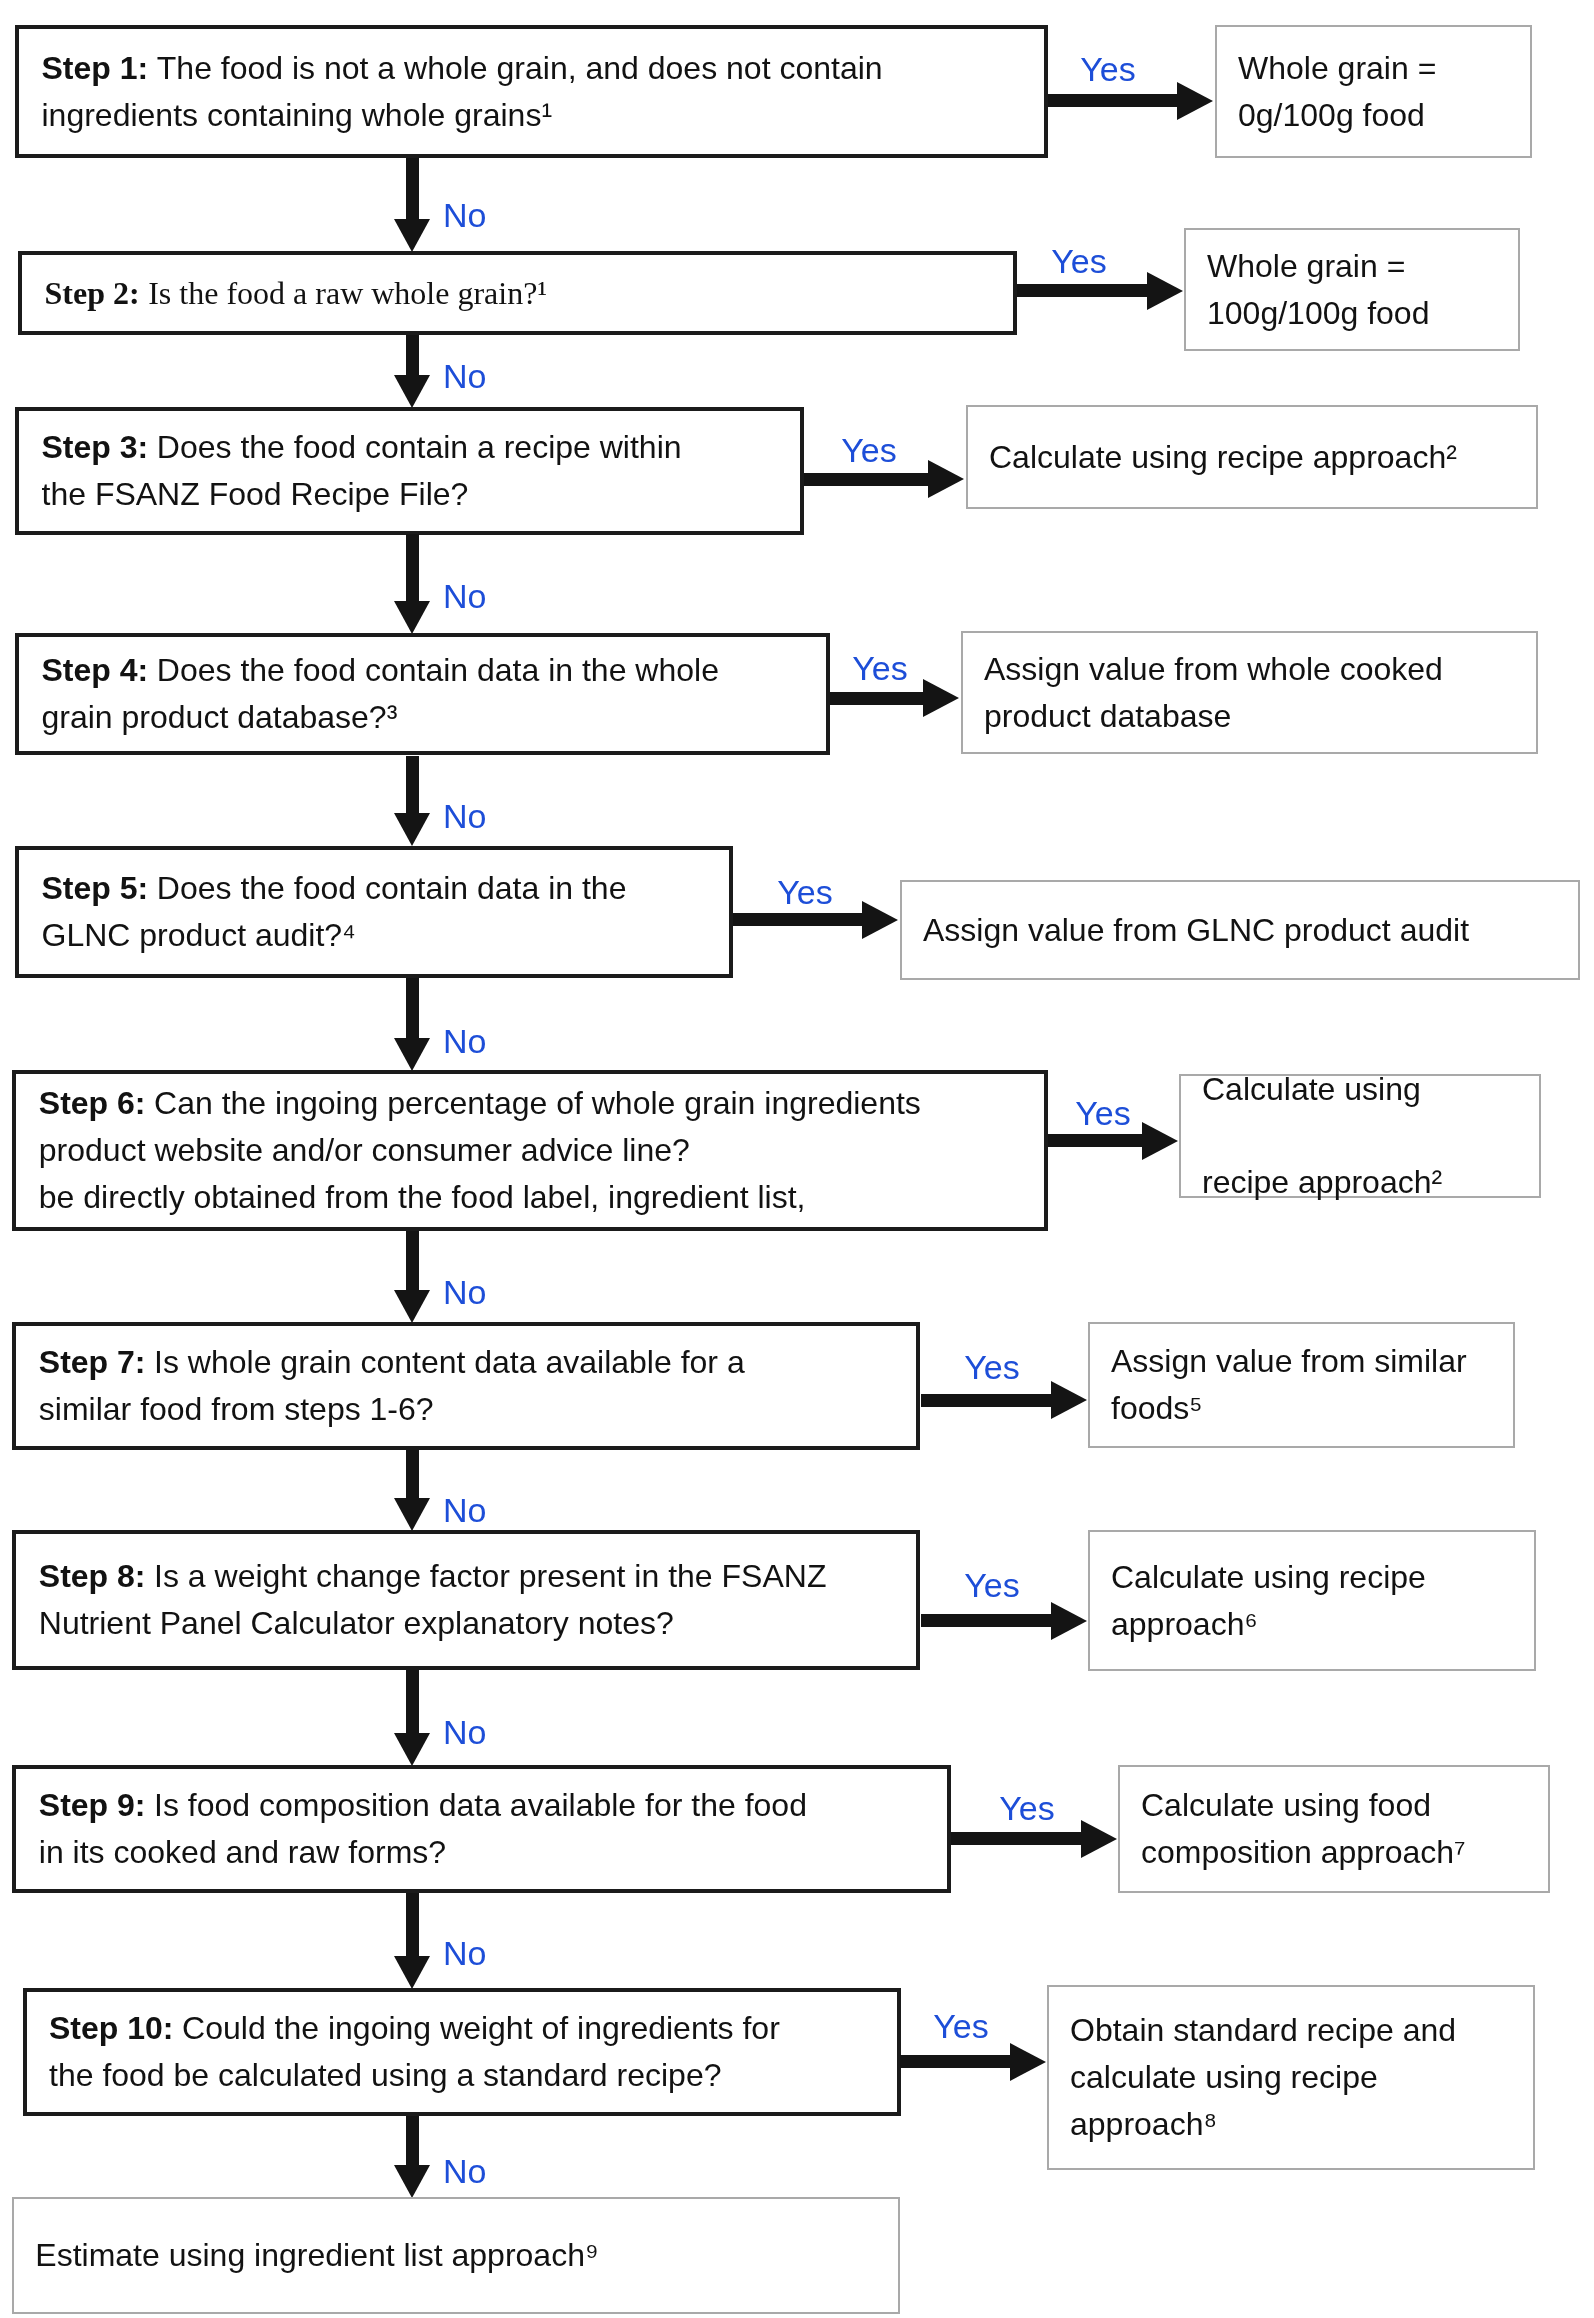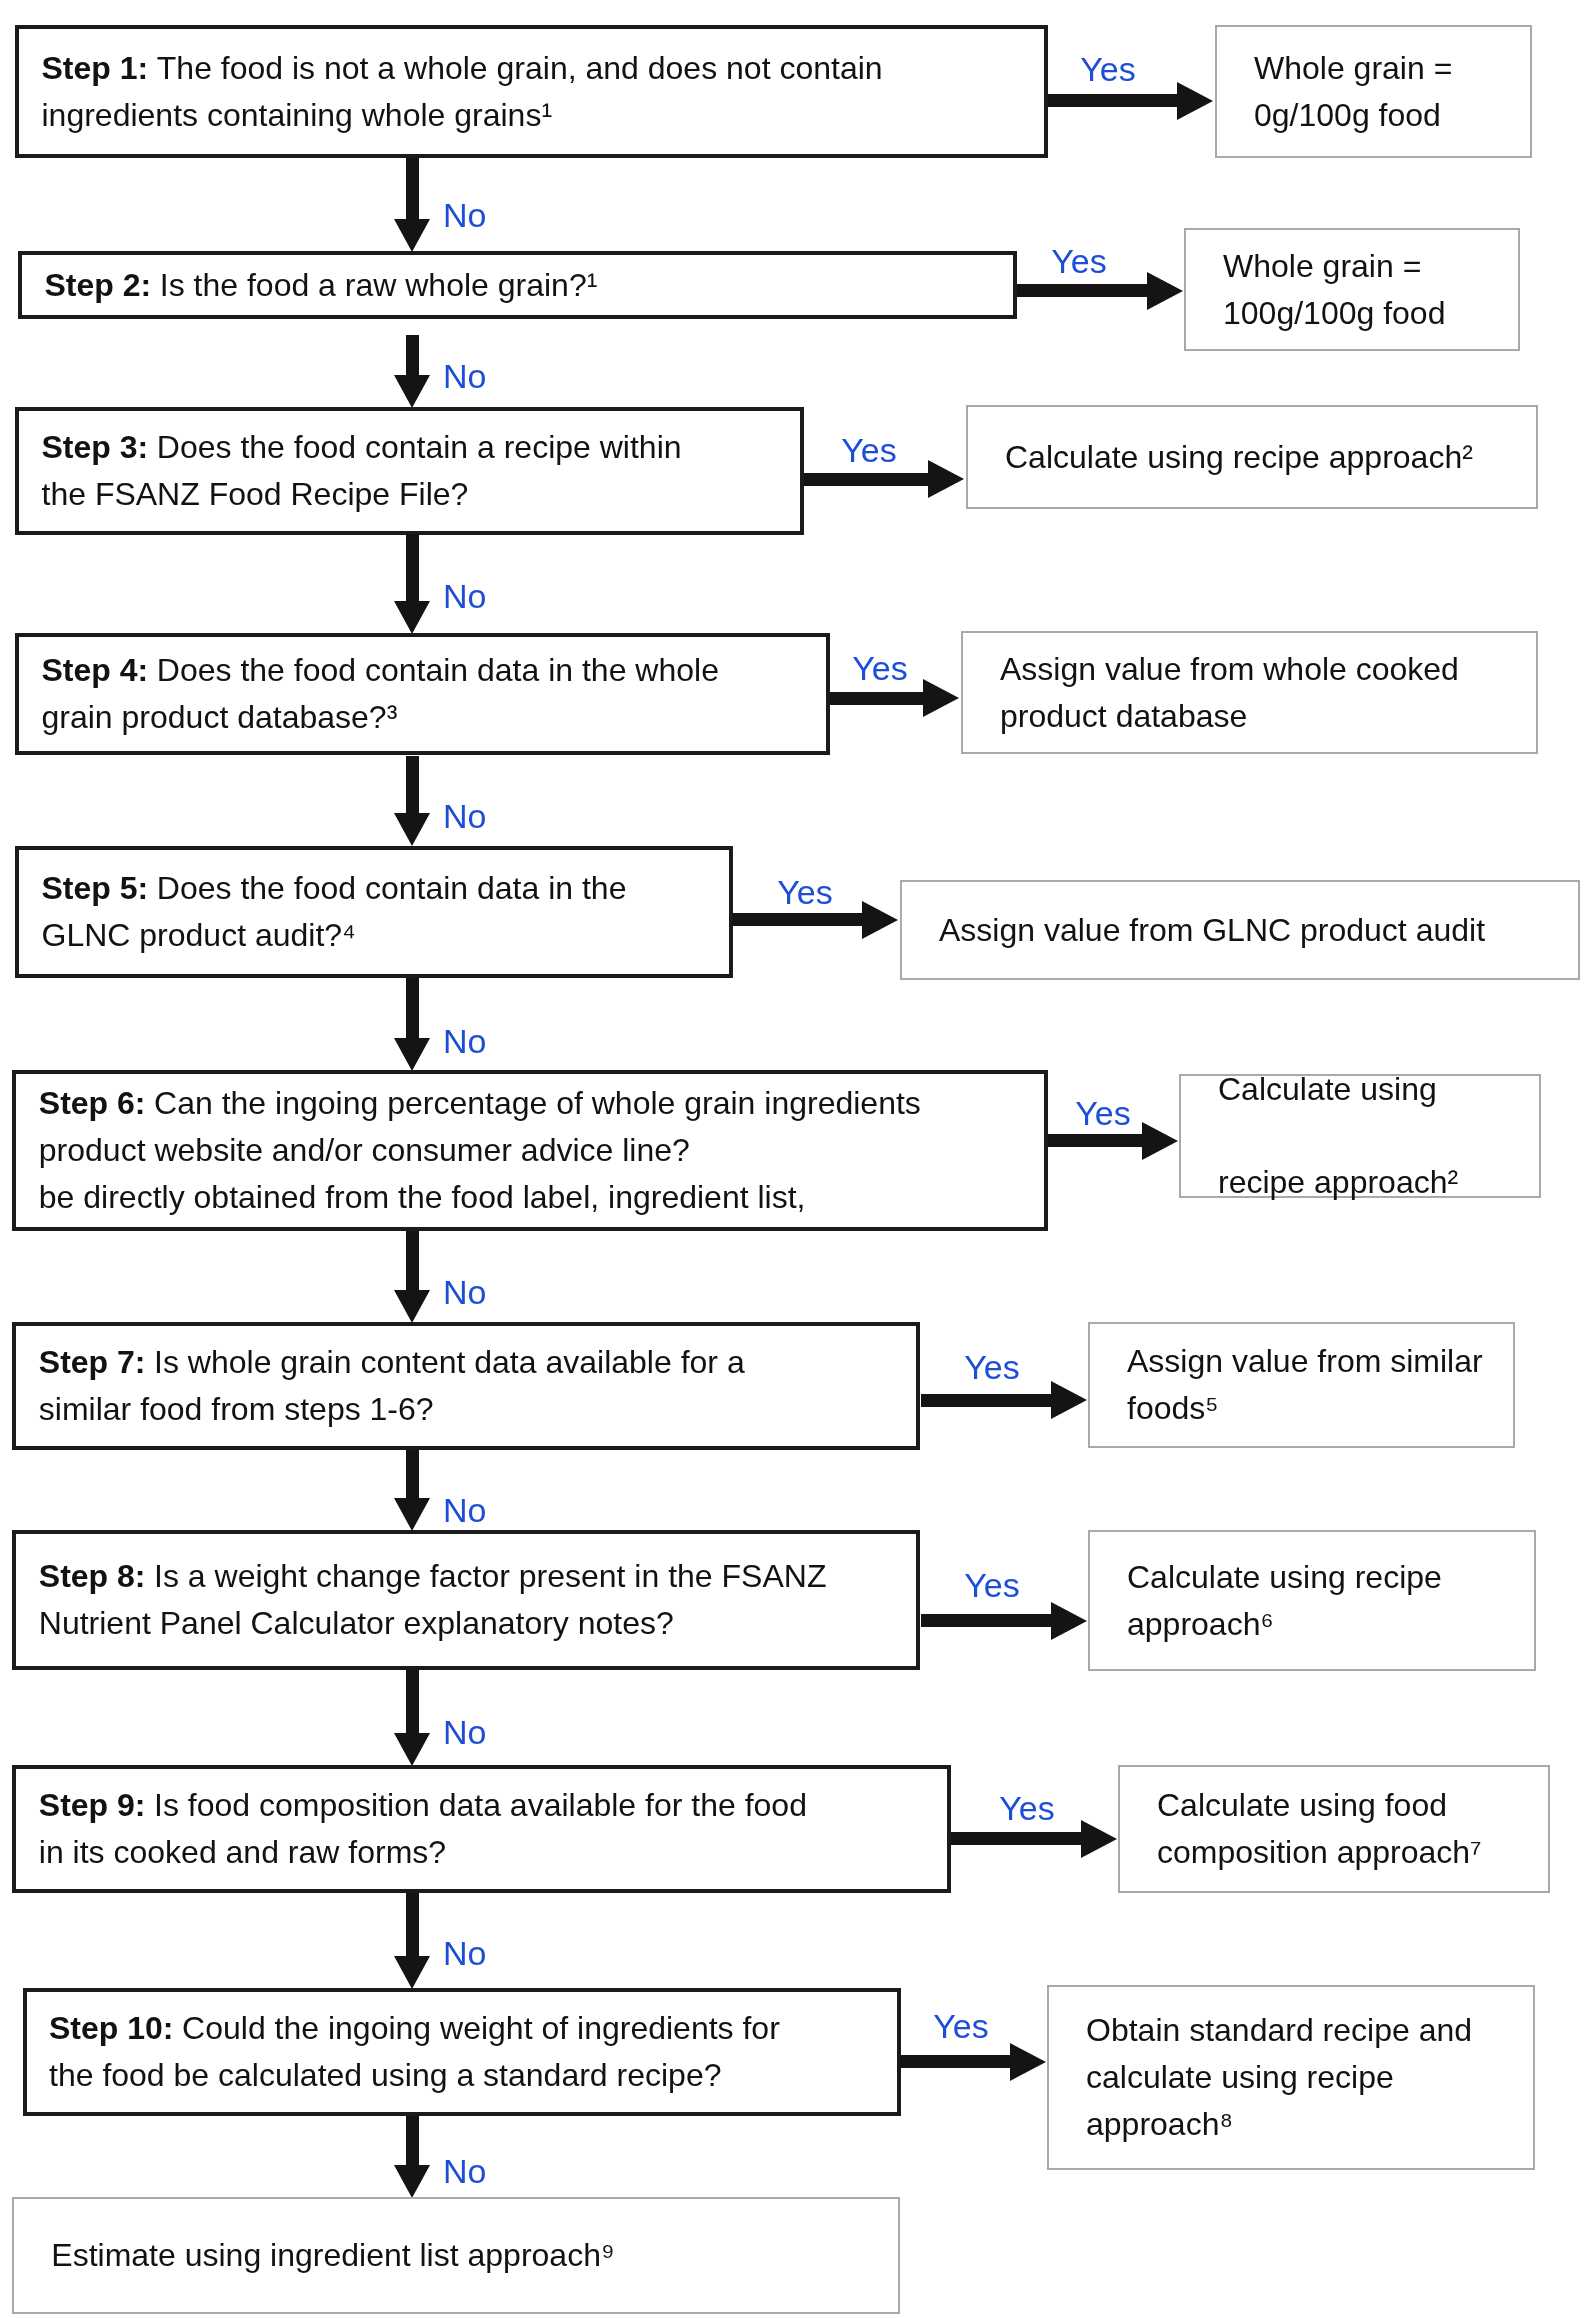--- a/index.html
+++ b/index.html
@@ -3,21 +3,21 @@
 <meta charset="utf-8">
 <style>
   html,body{margin:0;padding:0;background:#ffffff;}
   #canvas{
     position:relative;width:1594px;height:2319px;background:#ffffff;
     font-family:"Liberation Sans","DejaVu Sans",sans-serif;color:#111;
     overflow:hidden;
   }
   .box{position:absolute;background:#ffffff;display:flex;flex-direction:column;justify-content:center;box-sizing:border-box;}
   .qbox{border:4.3px solid #1b1b1b;padding-left:22.5px;padding-right:3.2px;}
-  .rbox{border:2.1px solid #a9a9a9;padding-left:37px;padding-right:3.2px;}
+  .rbox{border:2.1px solid #a9a9a9;padding-left:21px;padding-right:3.2px;}
   .line{font-size:32px;line-height:47px;white-space:nowrap;color:#121212;}
   .steplabel{font-weight:bold;margin-right:8.6px;}
   .edgelabel{position:absolute;font-size:34px;font-weight:500;color:#1d4ed8;}
   .hshaft{position:absolute;height:13px;background:#141414;}
   .hhead{position:absolute;width:0;height:0;border-top:19px solid transparent;border-bottom:19px solid transparent;border-left:36px solid #141414;}
   .vshaft{position:absolute;width:13.4px;background:#141414;}
   .vhead{position:absolute;width:0;height:0;border-left:18px solid transparent;border-right:18px solid transparent;border-top:33px solid #141414;}
 </style>
 </head>
 <body>
@@ -30,21 +30,21 @@
     <div class="edgelabel" style="left: 1108px; top: 69px; transform: translate(-50%, -50%);">Yes</div>
     <div class="hshaft" style="left: 1048px; top: 94px; width: 133px;"></div>
     <div class="hhead" style="left: 1177px; top: 82px;"></div>
     <div class="box rbox" style="left: 1215px; top: 25px; width: 317px; height: 133px;">
       <div class="line">Whole grain =</div>
       <div class="line">0g/100g food</div>
     </div>
     <div class="vshaft" style="left: 406px; top: 158px; height: 64px;"></div>
     <div class="vhead" style="left: 394px; top: 219px;"></div>
     <div class="edgelabel" style="left: 443px; top: 215px; transform: translateY(-50%);">No</div>
-    <div class="box qbox" style="left: 18px; top: 251px; width: 999px; height: 68px;">
+    <div class="box qbox" style="left: 18px; top: 251px; width: 999px; height: 84px; font-family: Liberation Serif, serif;">
       <div class="line"><b class="steplabel">Step 2:</b><span>Is the food a raw whole grain?¹</span></div>
     </div>
     <div class="edgelabel" style="left: 1079px; top: 261px; transform: translate(-50%, -50%);">Yes</div>
     <div class="hshaft" style="left: 1017px; top: 284px; width: 133px;"></div>
     <div class="hhead" style="left: 1147px; top: 272px;"></div>
     <div class="box rbox" style="left: 1184px; top: 228px; width: 336px; height: 123px;">
       <div class="line">Whole grain =</div>
       <div class="line">100g/100g food</div>
     </div>
     <div class="vshaft" style="left: 406px; top: 335px; height: 43px;"></div>

